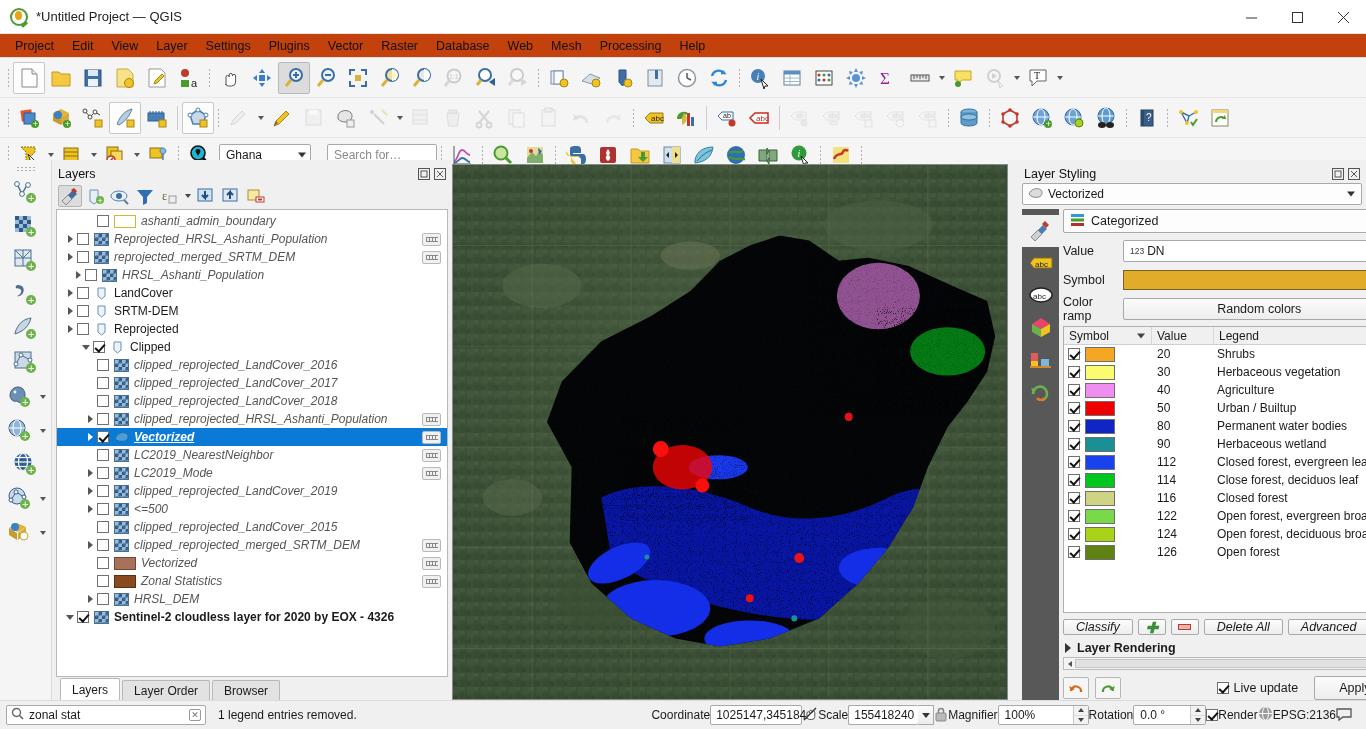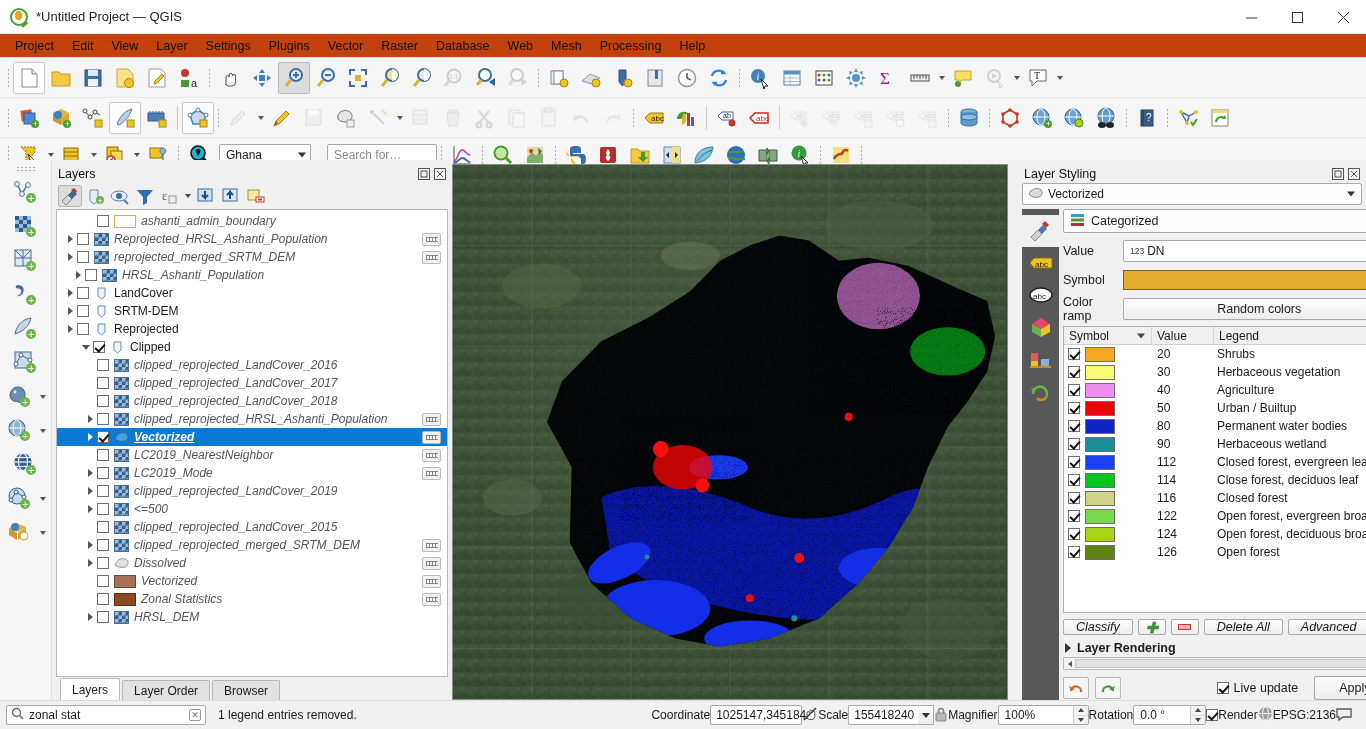--- a/index.html
+++ b/index.html
@@ -1343,35 +1343,20 @@
                 <i class="tri-r"></i>
               </span>
               <span class="cbox"></span>
               <span class="licon raster"></span>
               <span class="lname ital">clipped_reprojected_merged_SRTM_DEM</span>
               <span class="chip">
                 <i></i>
               </span>
             </div>
             <div class="lrow" style="padding-left: 26px;">
-              <span class="expander">
-                <i class="tri-r"></i>
-              </span>
-              <span class="cbox"></span>
-              <span class="licon polyblob">
-                <svg width="15" height="12">
-                  <path d="M1 8 c2-6 8-8 12-5 c2 2 1 6 -2 7 c-4 1 -8 0 -10-2z" fill="#e0e0e0" stroke="#999"></path>
-                </svg>
-              </span>
-              <span class="lname ital">Dissolved</span>
-              <span class="chip">
-                <i></i>
-              </span>
-            </div>
-            <div class="lrow" style="padding-left: 26px;">
               <span class="expander"></span>
               <span class="cbox"></span>
               <span class="licon swatch" style="width: 22px; height: 13px; background: rgb(169, 112, 90); border: 1px solid rgb(107, 74, 51); margin-right: 5px; flex: 0 0 auto;"></span>
               <span class="lname ital">Vectorized</span>
               <span class="chip">
                 <i></i>
               </span>
             </div>
             <div class="lrow" style="padding-left: 26px;">
               <span class="expander"></span>
@@ -1382,20 +1367,28 @@
                 <i></i>
               </span>
             </div>
             <div class="lrow" style="padding-left: 26px;">
               <span class="expander">
                 <i class="tri-r"></i>
               </span>
               <span class="cbox"></span>
               <span class="licon raster"></span>
               <span class="lname ital">HRSL_DEM</span>
+            </div>
+            <div class="lrow" style="padding-left: 6px;">
+              <span class="expander">
+                <i class="tri-d"></i>
+              </span>
+              <span class="cbox on"></span>
+              <span class="licon raster"></span>
+              <span class="lname" style="font-weight: bold;">Sentinel-2 cloudless layer for 2020 by EOX - 4326</span>
             </div>
           </div>
       </div>
       <div class="panel-tabs">
         <div class="ptab active">Layers</div>
         <div class="ptab">Layer Order</div>
         <div class="ptab">Browser</div>
       </div>
     </div>
 

